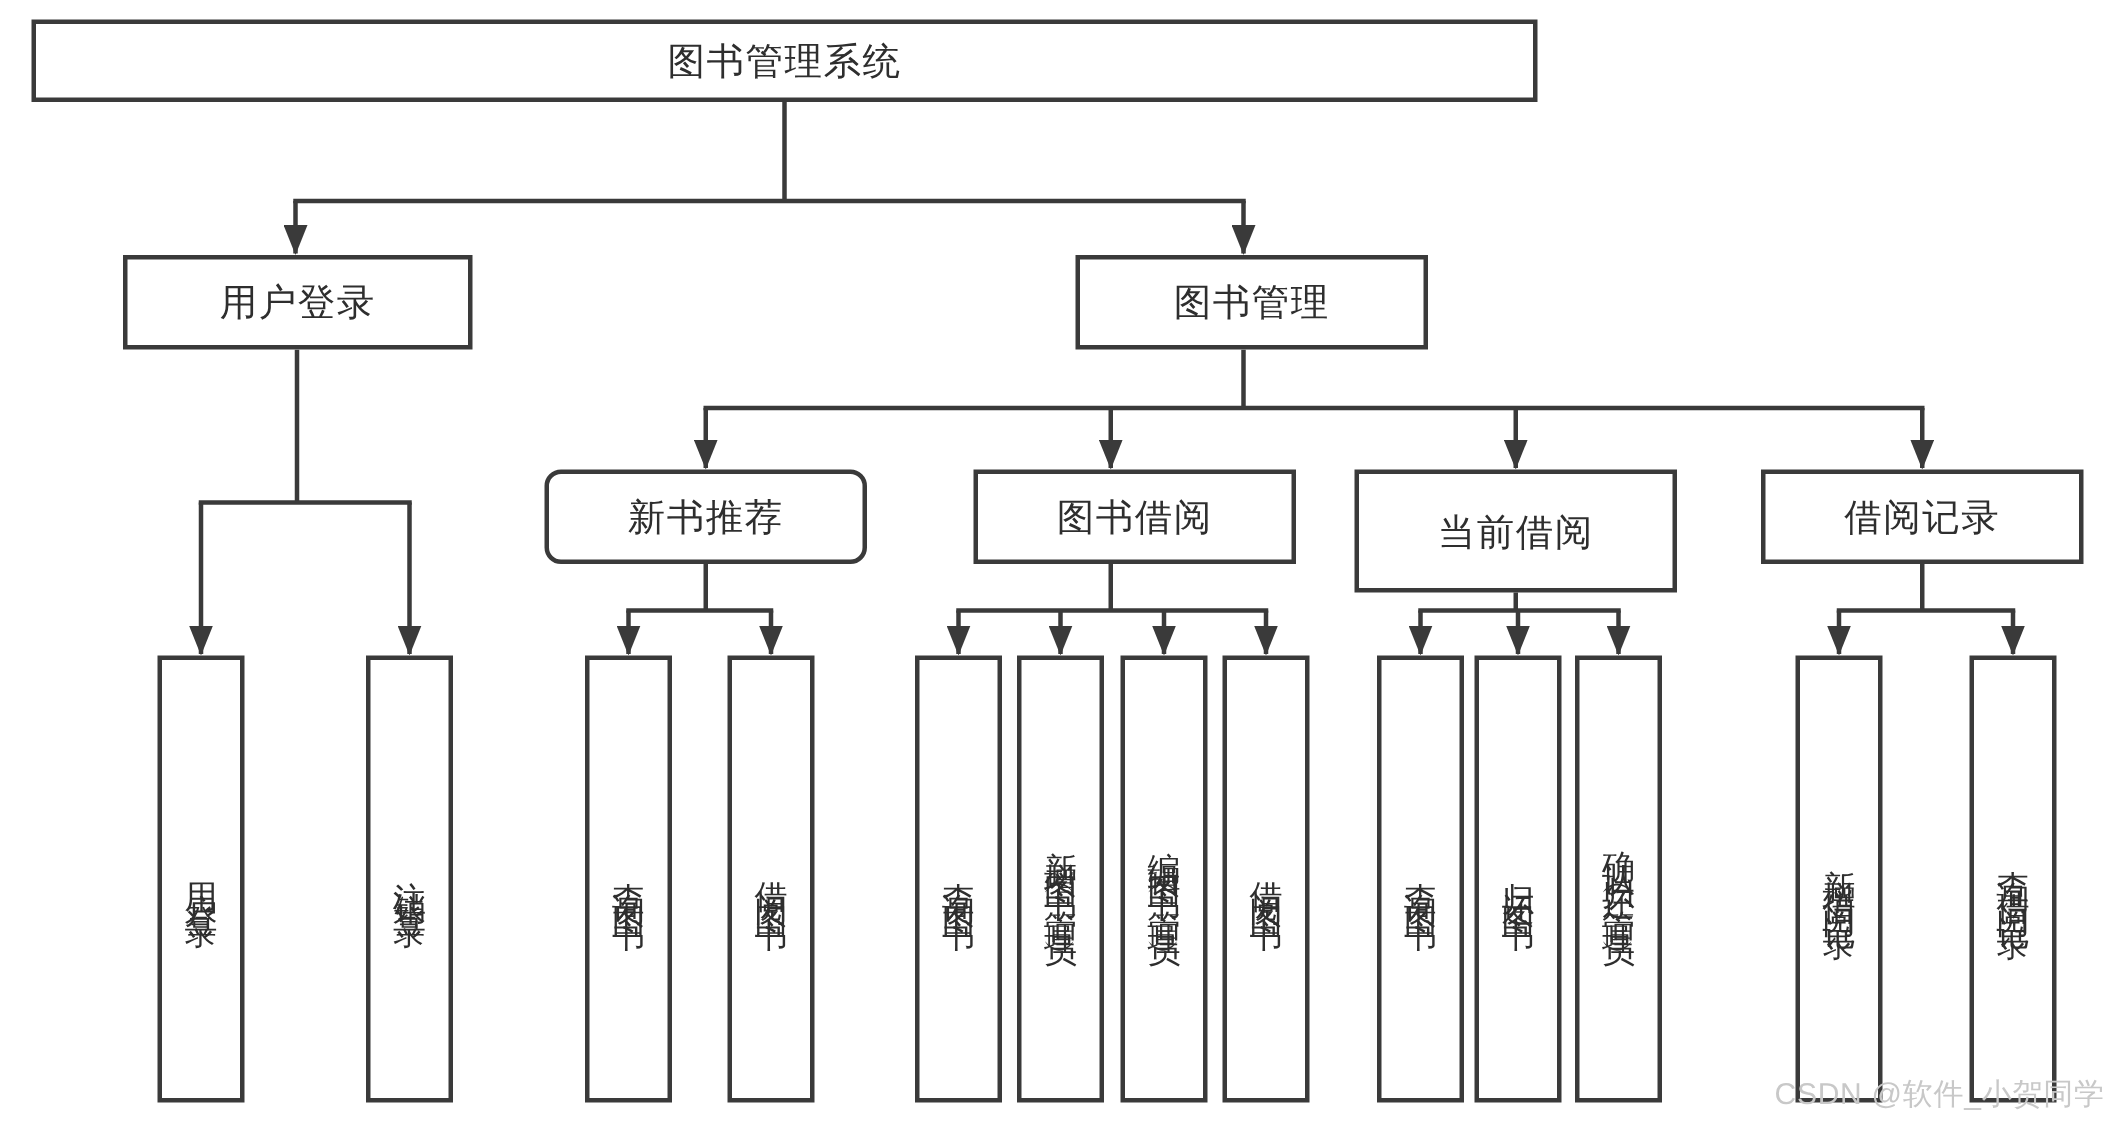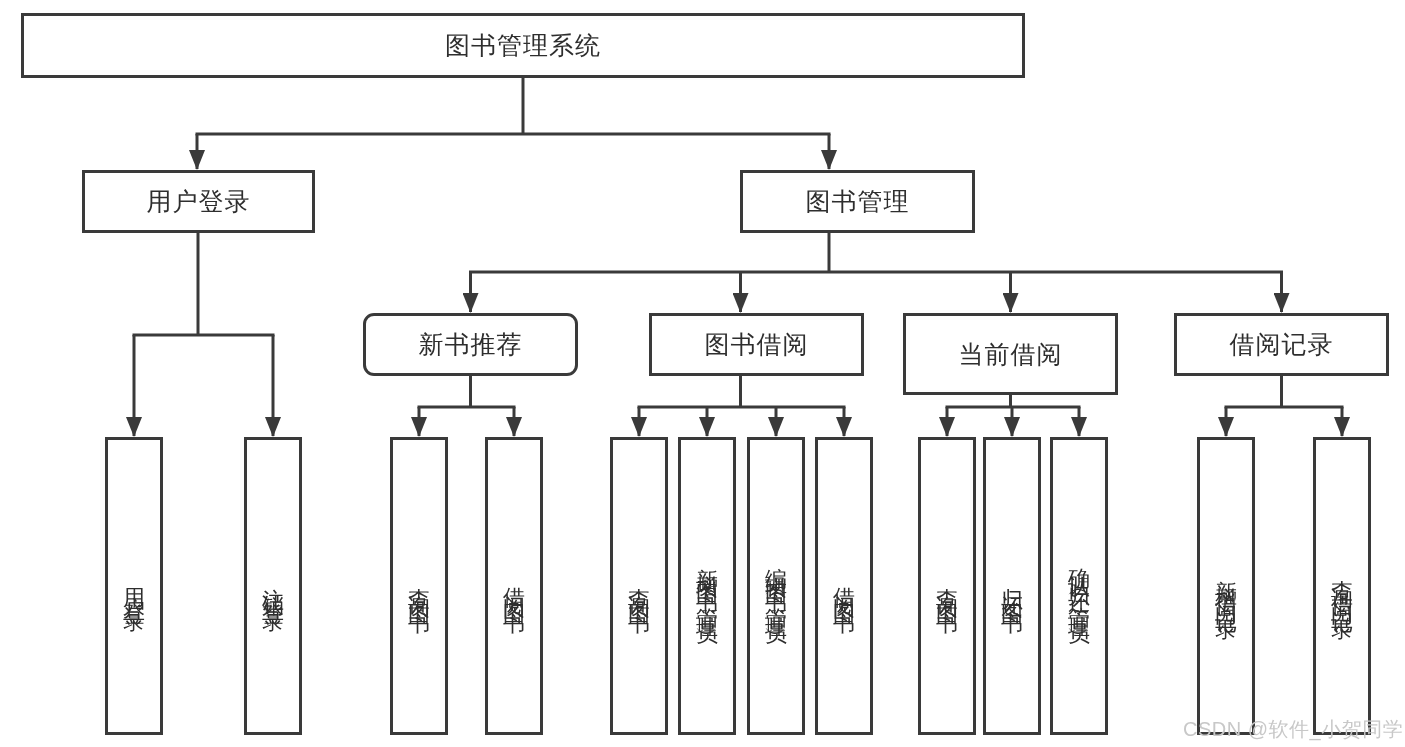--- a/index.html
+++ b/index.html
@@ -108,28 +108,28 @@
     </g>
 
     <g>
       <path d="M1281.5,376 V407"></path>
       <path d="M1224.5,407 H1343.5"></path>
       <path d="M1226,407 V436" marker-end="url(#arrow)"></path>
       <path d="M1342,407 V436" marker-end="url(#arrow)"></path>
     </g>
   </svg>
 
-  <div class="box hbox" style="left:21px;top:13px;width:1004px;height:65px;">
+  <div class="box hbox" style="left:21px;top:13px;width:1004px;height:55px;">
     <span class="node-label">图书管理系统</span>
   </div>
 
   <div class="box hbox" style="left:82px;top:170px;width:233px;height:63px;">
     <span class="node-label">用户登录</span>
   </div>
-  <div class="box hbox" style="left:740px;top:170px;width:235px;height:63px;">
+  <div class="box hbox" style="left:717px;top:170px;width:235px;height:63px;">
     <span class="node-label">图书管理</span>
   </div>
 
   <div class="box hbox" style="left:363px;top:313px;width:215px;height:63px;border-radius:11px;">
     <span class="node-label">新书推荐</span>
   </div>
   <div class="box hbox" style="left:633px;top:313px;width:215px;height:63px;margin-left:16px;">
     <span class="node-label">图书借阅</span>
   </div>
   <div class="box hbox" style="left:903px;top:313px;width:215px;height:82px;">

